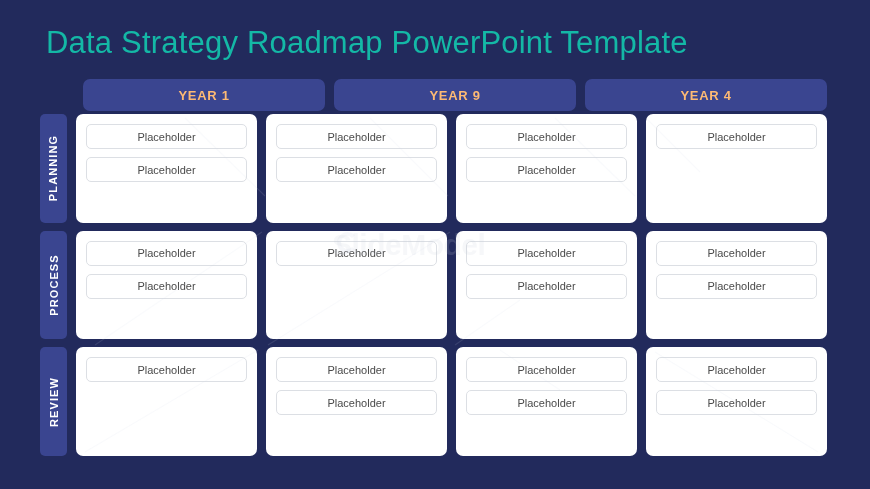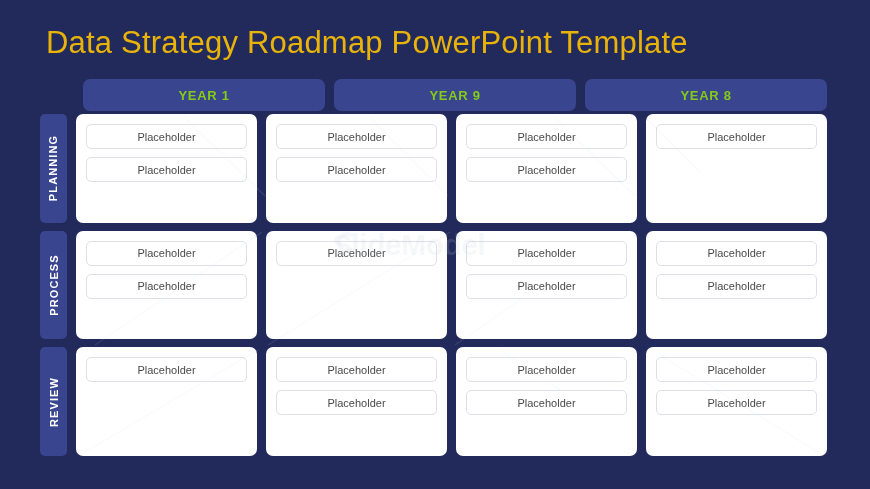--- a/index.html
+++ b/index.html
@@ -65,21 +65,21 @@
     stroke-width: 1.1;
   }
 
   
   .title {
     position: absolute;
     left: 46px;
     top: 25px;
     font-size: 31px;
     font-weight: normal;
-    color: #eab308;
+    color: #14b8a6;
     letter-spacing: 0.2px;
     white-space: nowrap;
     z-index: 3;
   }
 
   
   .year-headers {
     position: absolute;
     left: 83px;
     top: 79px;
@@ -89,21 +89,21 @@
     gap: 9px;
     z-index: 3;
   }
   .year-header {
     flex: 1 1 0;
     background: #3a4590;
     border-radius: 7px;
     display: flex;
     align-items: center;
     justify-content: center;
-    color: #84cc16;
+    color: #fdba74;
     font-size: 13px;
     font-weight: bold;
     letter-spacing: 0.7px;
   }
 
   
   .grid {
     position: absolute;
     left: 40px;
     top: 114px;
@@ -183,21 +183,21 @@
   <div class="title">Data Strategy Roadmap PowerPoint Template</div>
 
   <div class="year-headers">
     <div class="year-header">
       <span>YEAR 1</span>
     </div>
     <div class="year-header">
       <span>YEAR 9</span>
     </div>
     <div class="year-header">
-      <span>YEAR 8</span>
+      <span>YEAR 4</span>
     </div>
   </div>
 
   <div class="grid">
 
     <div class="row">
       <div class="row-label">
         <span>PLANNING</span>
       </div>
       <div class="cells">

